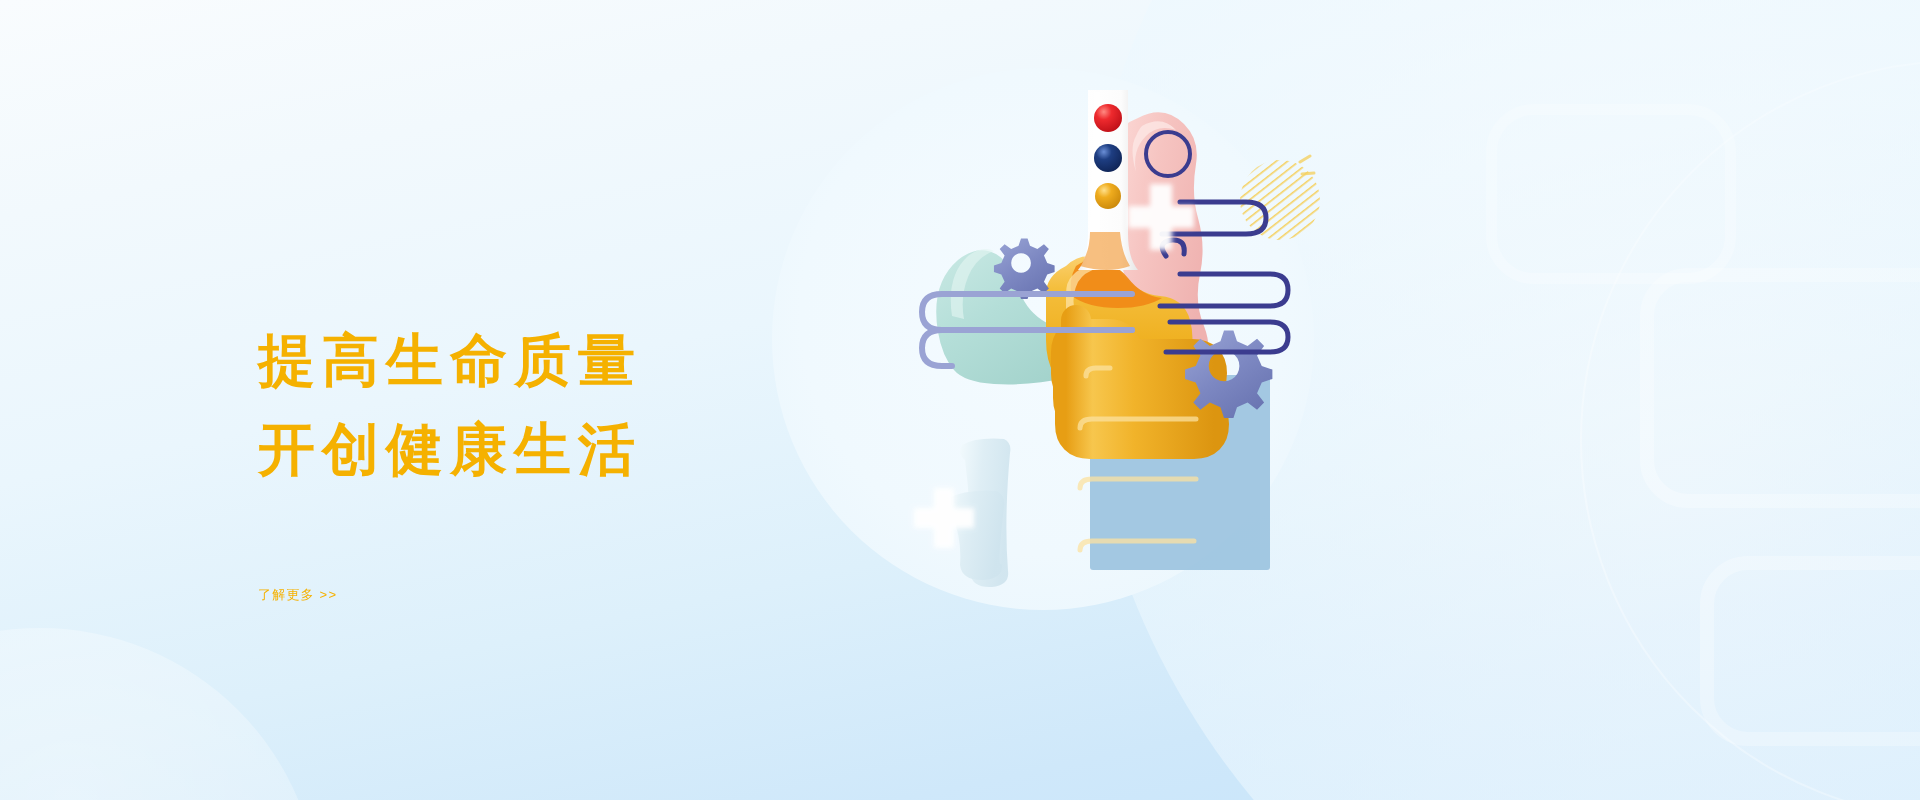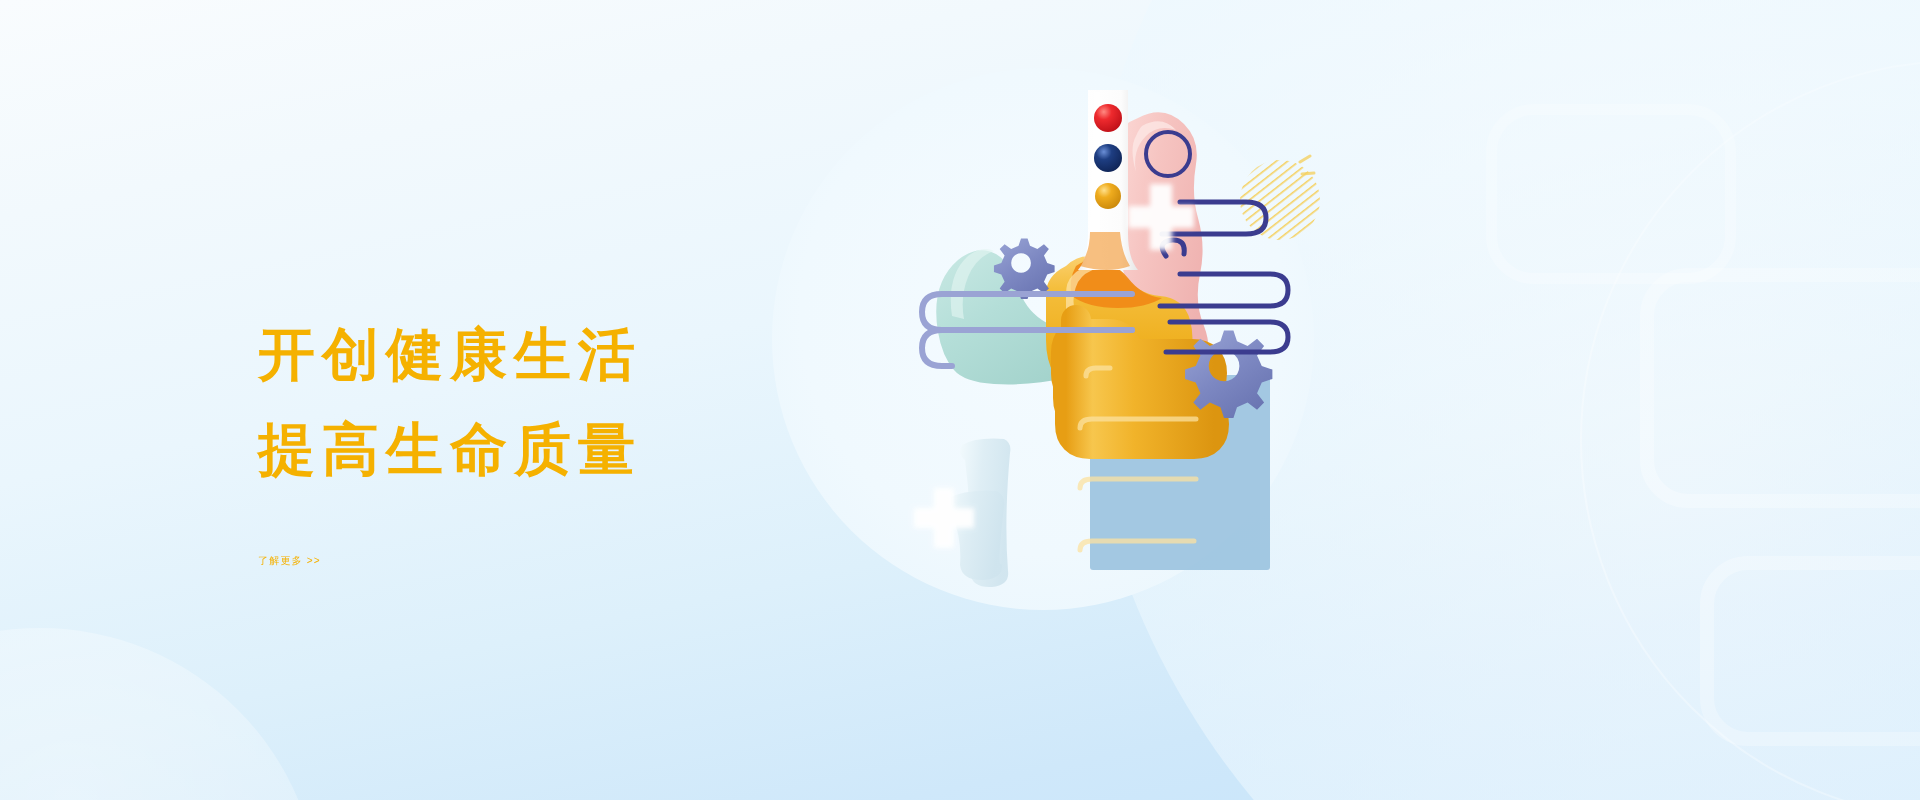--- a/index.html
+++ b/index.html
@@ -81,22 +81,22 @@
     font-size: 57px;
     font-weight: 700;
     letter-spacing: 7px;
     line-height: 1.56;
     color: #f5b100;
     white-space: nowrap;
   }
   .headline.l2 { margin-top: 6px; }
   .learn-more {
     display: inline-block;
-    margin-top: 60px;
-    font-size: 10px;
+    margin-top: 92px;
+    font-size: 13px;
     letter-spacing: 1.2px;
     color: #f5b100;
     text-decoration: none;
     cursor: pointer;
     white-space: nowrap;
   }
 
   
   .illo {
     position: absolute;
@@ -116,22 +116,22 @@
     <div class="bg-arc"></div>
     <div class="bg-rrect r3"></div>
     <div class="bg-rrect r1"></div>
     <div class="bg-rrect r2"></div>
     <div class="bg-sweep"></div>
     <div class="bg-circle-main"></div>
     <div class="bg-circle-bl"></div>
   </div>
 
   <div class="copy">
+    <div class="headline l2">提高生命质量</div>
     <div class="headline l1">开创健康生活</div>
-    <div class="headline l2">提高生命质量</div>
     <a class="learn-more" href="#">了解更多 &gt;&gt;</a>
   </div>
 
   <div class="illo">
     <svg viewBox="0 0 560 560" xmlns="http://www.w3.org/2000/svg" aria-hidden="true">
       <defs>
         <linearGradient id="gYellow" x1="0" y1="0" x2="0" y2="1">
           <stop offset="0%" stop-color="#FBD070"></stop>
           <stop offset="22%" stop-color="#F4BE3C"></stop>
           <stop offset="62%" stop-color="#EFAF1E"></stop>

